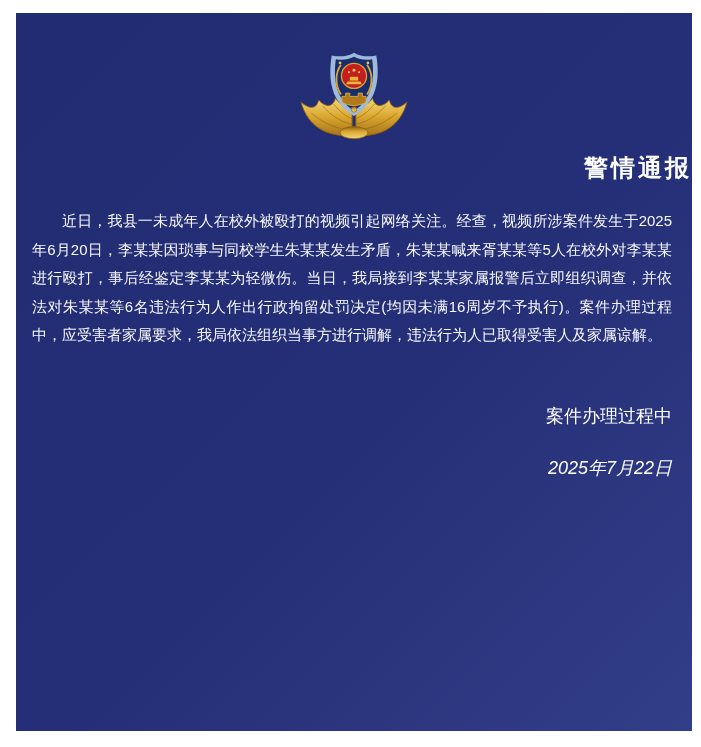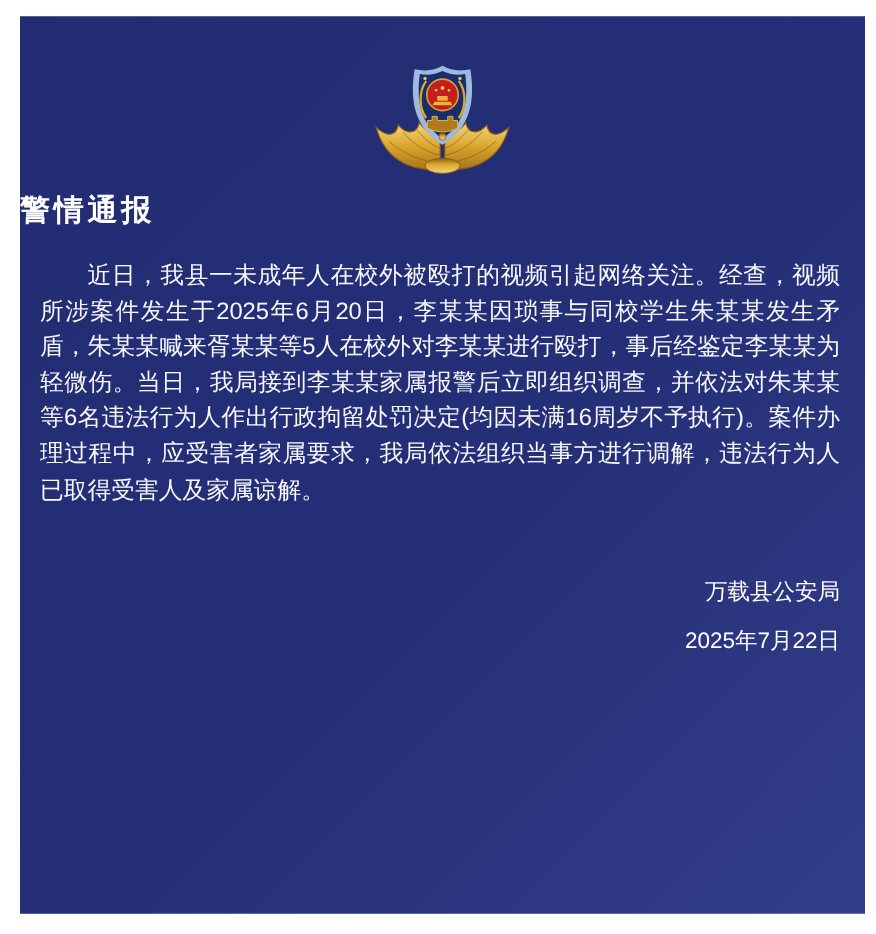--- a/index.html
+++ b/index.html
@@ -25,46 +25,46 @@
     overflow: hidden;
     color: #ffffff;
   }
   .emblem-wrap {
     text-align: center;
     padding-top: 35px;
     line-height: 0;
   }
   .notice-title {
     margin-top: 11px;
-    text-align: left;
+    text-align: right;
     font-size: 24px;
     font-weight: 700;
     letter-spacing: 3px;
     color: #ffffff;
   }
   .notice-body {
     margin-top: 23px;
     padding: 0 20px 0 16px;
-    font-size: 19px;
+    font-size: 15px;
     line-height: 28.6px;
     text-align: justify;
     color: #f7f8fc;
   }
   .notice-body p {
     margin: 0 0 28.6px 0;
     text-indent: 2em;
   }
   .signature-block {
     padding-right: 20px;
     text-align: right;
     font-size: 18px;
     line-height: 28px;
   }
   .signature-agency { margin-top: 52px; }
-  .signature-date   { margin-top: 11px; }
+  .signature-date   { margin-top: 24px; font-style: italic; }
 </style>
 </head>
 <body>
 
 <div class="page">
   <div class="notice-panel">
 
     <div class="emblem-wrap">
       
       <svg width="112" height="93" viewBox="0 0 120 100">
@@ -107,18 +107,18 @@
       </svg>
     </div>
 
     <div class="notice-title">警情通报</div>
 
     <div class="notice-body">
       <p>近日，我县一未成年人在校外被殴打的视频引起网络关注。经查，视频所涉案件发生于2025年6月20日，李某某因琐事与同校学生朱某某发生矛盾，朱某某喊来胥某某等5人在校外对李某某进行殴打，事后经鉴定李某某为轻微伤。当日，我局接到李某某家属报警后立即组织调查，并依法对朱某某等6名违法行为人作出行政拘留处罚决定(均因未满16周岁不予执行)。案件办理过程中，应受害者家属要求，我局依法组织当事方进行调解，违法行为人已取得受害人及家属谅解。</p>
     </div>
 
     <div class="signature-block">
-      <div class="signature-agency">万载县公安局</div>
+      <div class="signature-agency">案件办理过程中</div>
       <div class="signature-date">2025年7月22日</div>
     </div>
 
   </div>
 </div>
 
 </body></html>

